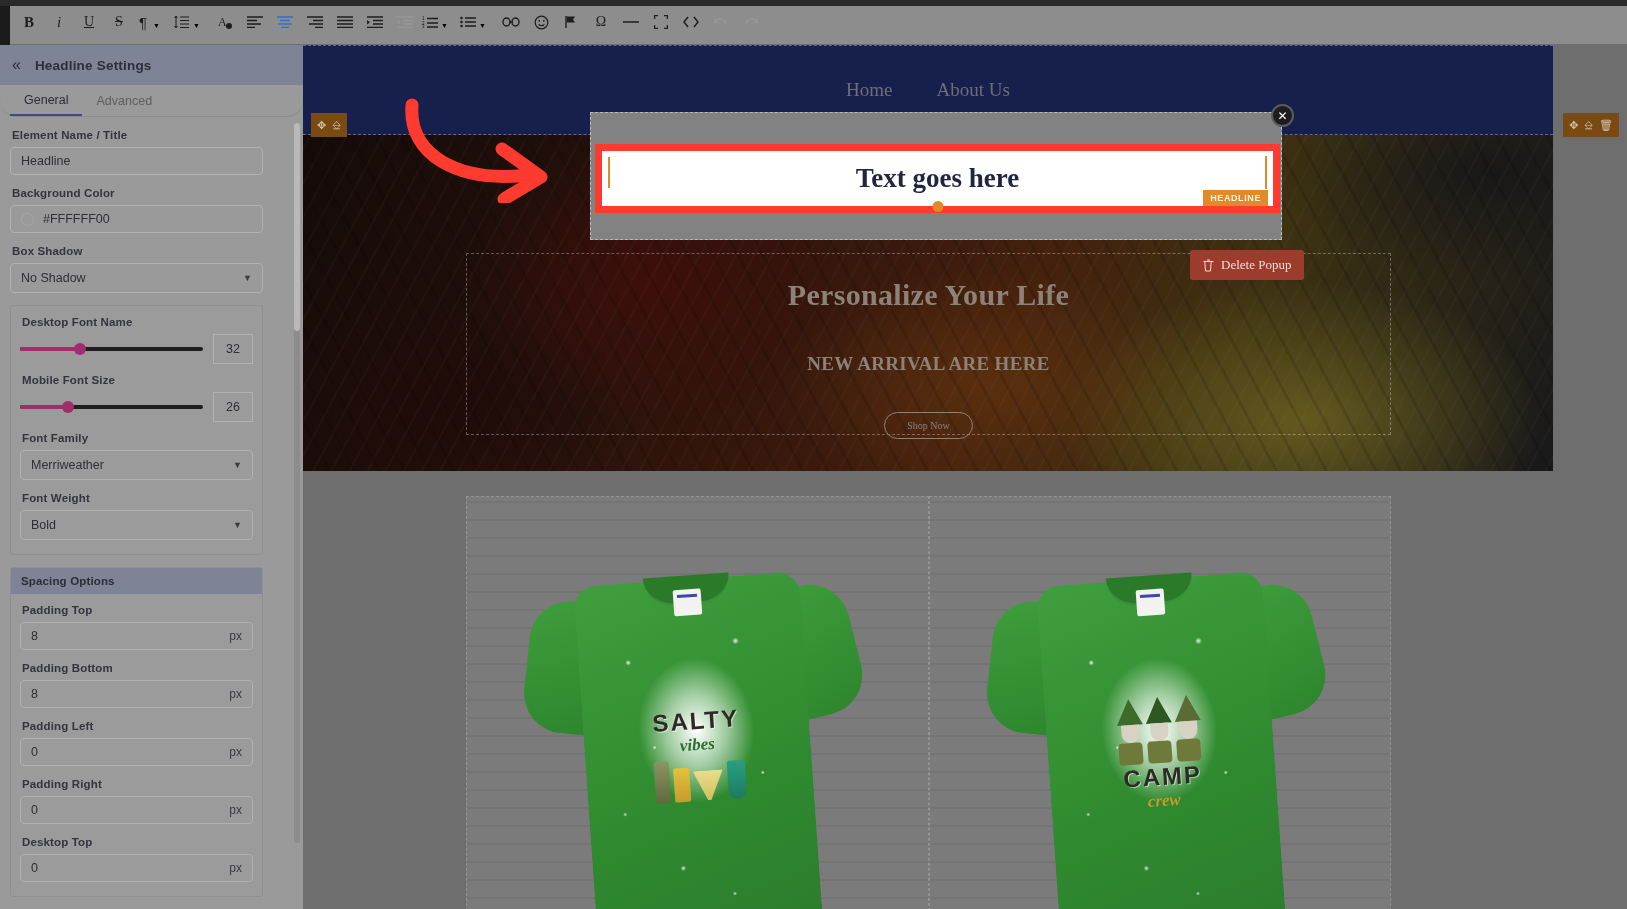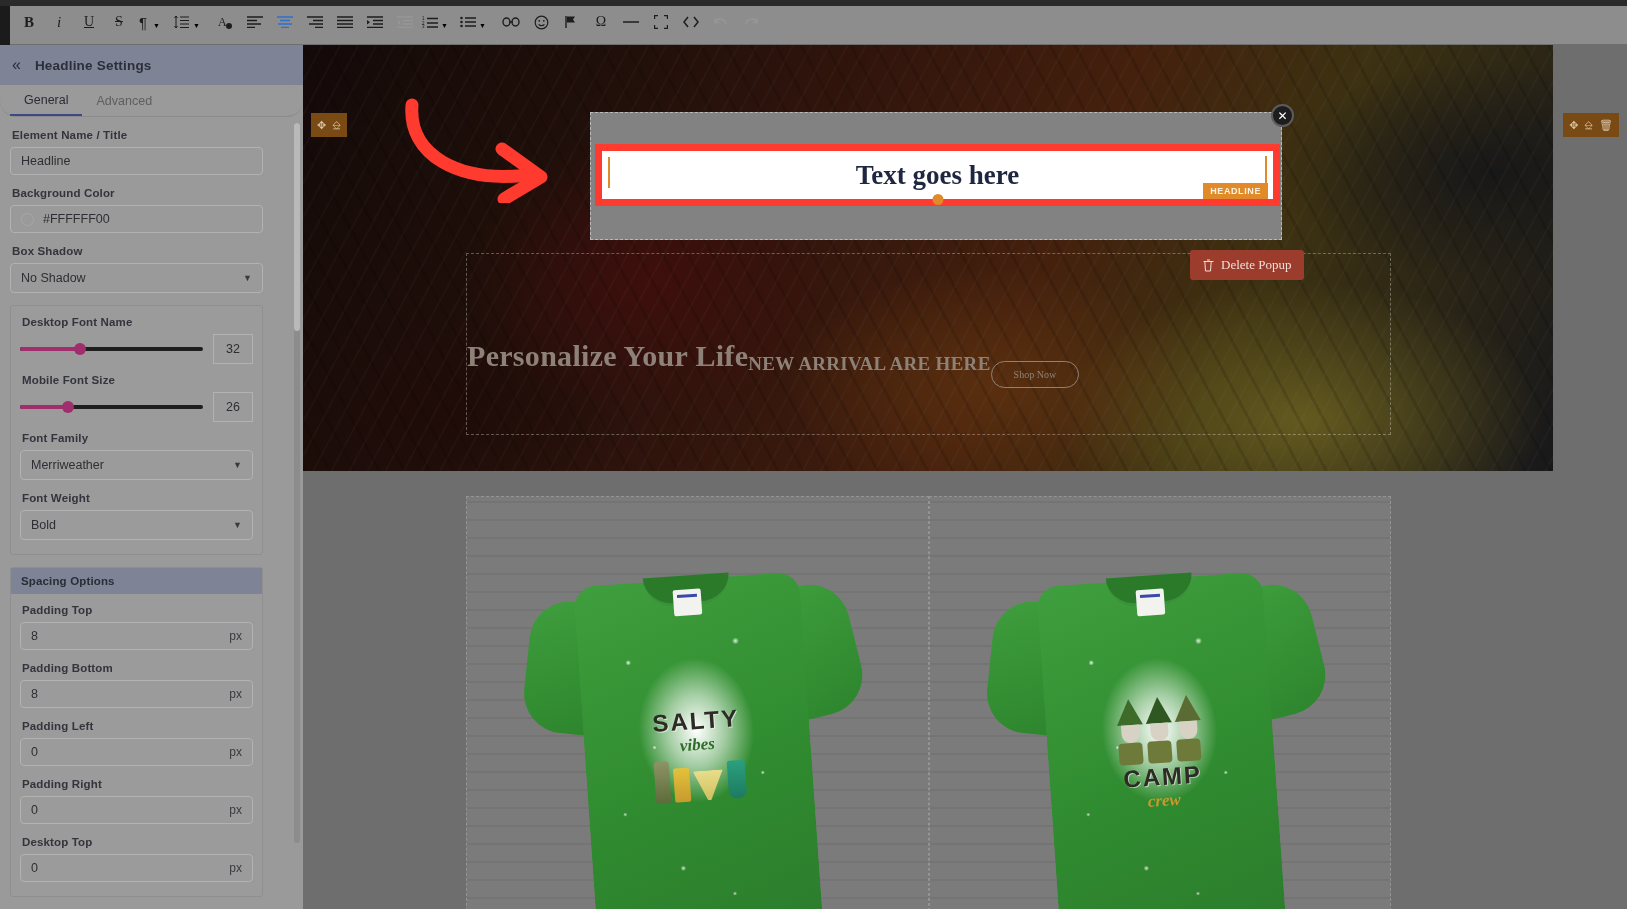--- a/index.html
+++ b/index.html
@@ -185,30 +185,30 @@
     border-bottom: 1px dashed rgba(255,255,255,.32);
   }
   .nav-link {
     font-family: "Liberation Serif", serif;
     font-size: 19px; color: #6e6e76; cursor: pointer;
   }
   #hero-center {
     position: absolute; left: 163px; top: 208px;
     width: 925px; height: 182px;
     border: 1px dashed rgba(255,255,255,.3);
-    display: flex; flex-direction: row; align-items: center;
+    display: flex; flex-direction: column; align-items: center;
     padding-top: 24px;
   }
   #hero-title {
     font-family: "Liberation Serif", serif; font-weight: bold;
     font-size: 30px; color: #8e8278; letter-spacing: .3px;
   }
   #hero-sub {
     font-family: "Liberation Serif", serif; font-weight: bold;
-    font-size: 19px; color: #8e8278; margin-top: 16px; letter-spacing: .3px;
+    font-size: 19px; color: #8e8278; margin-top: 41px; letter-spacing: .3px;
   }
   #shop-now {
     margin-top: 37px;
     border: 1px solid #8e8278; border-radius: 16px;
     padding: 7px 22px;
     font-family: "Liberation Serif", serif;
     font-size: 10px; color: #8e8278;
     cursor: pointer;
   }
 
@@ -318,21 +318,21 @@
     height: 24px; background: #7a4a15;
     display: flex; align-items: center; gap: 6px;
     padding: 0 6px; z-index: 21;
     color: #d8c4a6; font-size: 11px;
   }
   #mini-toolbar-left { left: 8px; }
   #mini-toolbar-right { right: 8px; }
 
   #headline-selection {
     position: absolute; left: 292px; top: 99px;
-    width: 685px; height: 62px;
+    width: 685px; height: 69px;
     border: 7px solid #ff3b2f;
     background: #ffffff;
     display: flex; align-items: center; justify-content: center;
     z-index: 24;
   }
   #headline-text {
     font-family: "Liberation Serif", serif; font-weight: bold;
     font-size: 27px; color: #1f2740;
   }
   #headline-caret {
@@ -514,20 +514,24 @@
         <path d="M14 2v4.5H9.5" fill="none" stroke="#9e9e9e" stroke-width="1.5"></path>
       </svg>
   </div>
 </div>
 
 <div id="preview">
 
   <div id="site-hero">
     <div id="hero-photo"></div>
 
+    <div id="site-nav">
+      <span class="nav-link">Home</span>
+      <span class="nav-link">About Us</span>
+    </div>
 
     <div id="hero-center">
       <div id="hero-title">Personalize Your Life</div>
       <div id="hero-sub">NEW ARRIVAL ARE HERE</div>
       <div id="shop-now">Shop Now</div>
     </div>
   </div>
 
   <div id="products">
     <div class="prod-cell">

